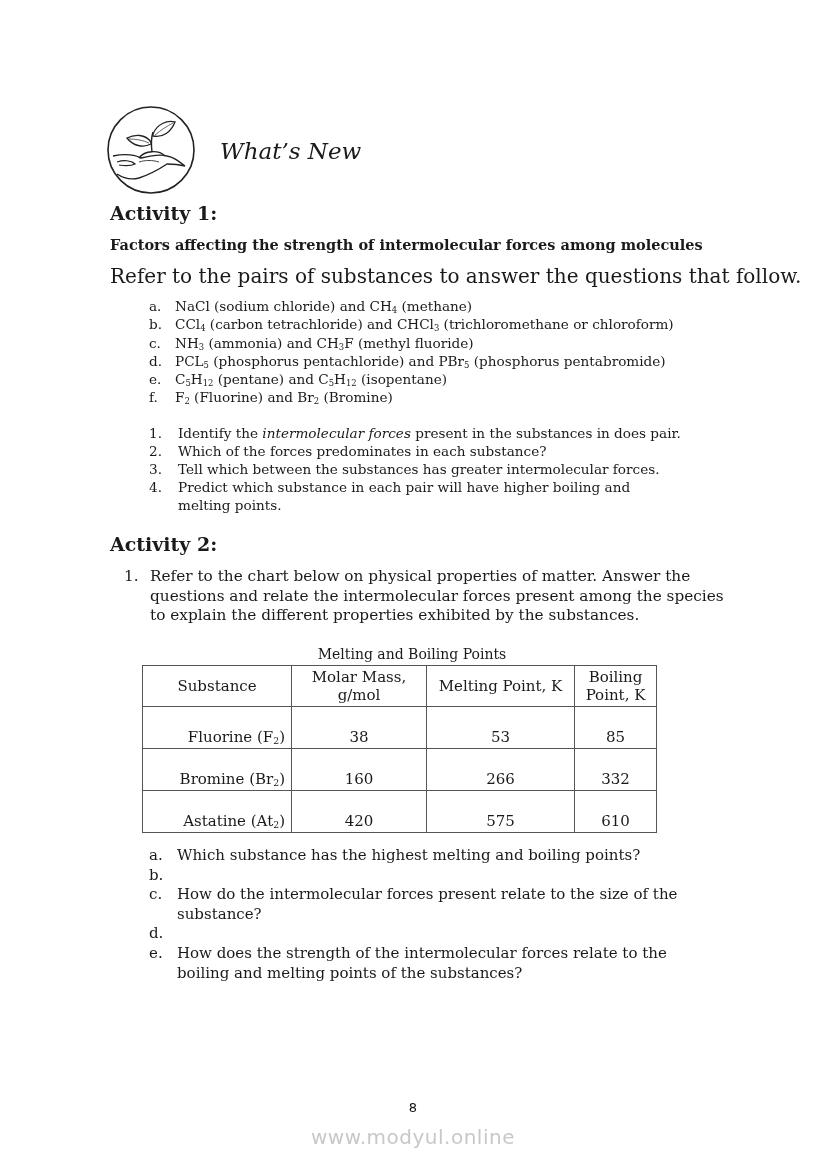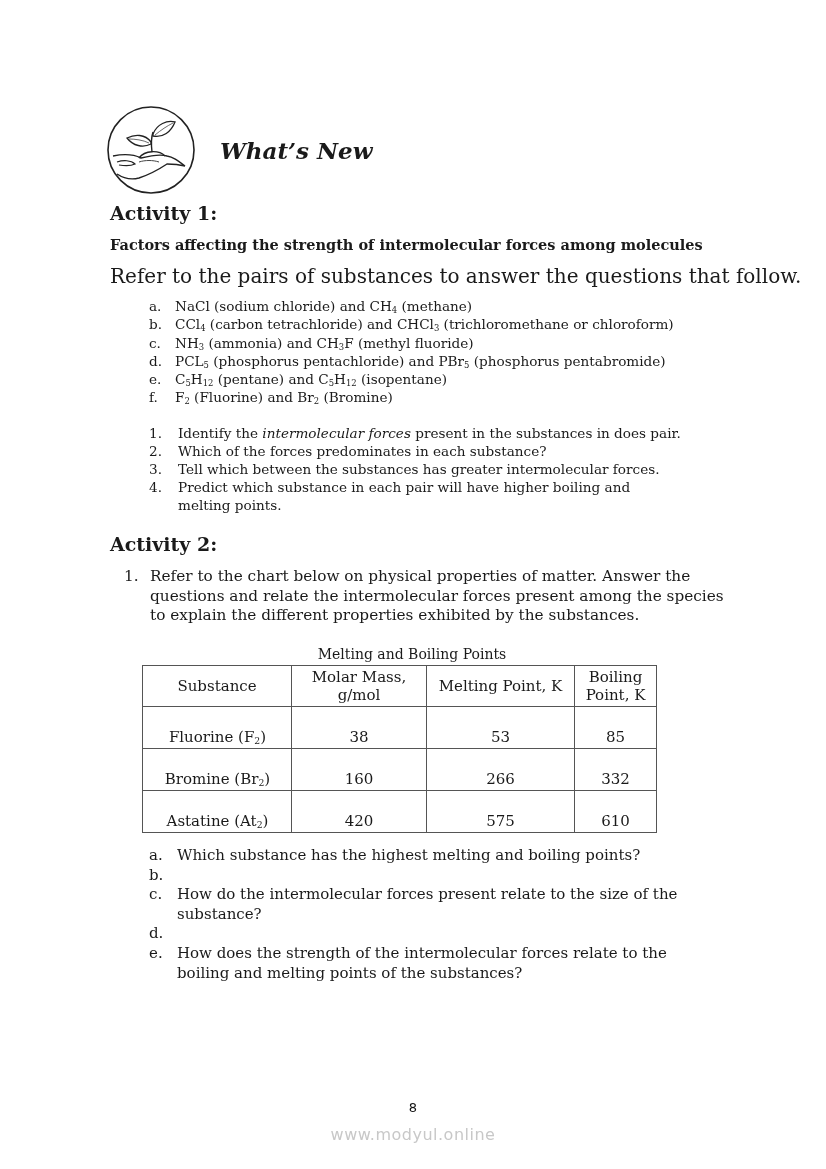--- a/index.html
+++ b/index.html
@@ -1,47 +1,47 @@
 <!DOCTYPE html>
 <html><head>
 <meta charset="utf-8">
 <style>
   html, body { margin: 0; padding: 0; background: #ffffff; }
   body { width: 826px; height: 1169px; position: relative; overflow: hidden;
          font-family: "DejaVu Serif", "Liberation Serif", serif; color: #1a1a1a; }
   .abs { position: absolute; }
   .logo { left: 105px; top: 104px; width: 92px; height: 92px; }
-  .whats-new { left: 220px; top: 136px; font-size: 23px; font-weight: bold; font-style: italic; margin: 0; line-height: 30px; }
+  .whats-new { left: 220px; top: 136px; font-size: 23px; font-weight: normal; font-style: italic; margin: 0; line-height: 30px; }
   .h-activity { font-size: 19px; font-weight: bold; margin: 0; line-height: 24px; }
   .subhead { font-size: 14.5px; font-weight: bold; margin: 0; }
   .para { font-size: 20px; margin: 0; line-height: 18px; }
   .list { list-style: none; margin: 0; padding: 0; font-size: 14.5px; line-height: 18px; }
   .list li { display: flex; }
   .list .mk { width: 26px; flex: none; }
   .list .tx { flex: 1; }
   .alpha-list { left: 149px; top: 297px; width: 600px; font-size: 13.6px; }
   .alpha-list li { line-height: 18.3px; }
   .num-list { left: 149px; top: 424px; width: 590px; font-size: 13.6px; }
   .num-list li { line-height: 18px; }
   .num-list .mk { width: 29px; }
   .a2-list { left: 124px; top: 567px; width: 620px; font-size: 15.3px; }
   .a2-list li { line-height: 19.5px; }
   .a2-list .mk { width: 26px; }
   .table-title { left: 142px; top: 646px; width: 540px; text-align: center; font-size: 14px; }
   table.mbp { position: absolute; left: 142px; top: 665px; width: 515px; border-collapse: collapse; font-size: 15px; }
   table.mbp th, table.mbp td { border: 1px solid #555; padding: 0 6px; }
   table.mbp th { font-weight: normal; height: 40px; line-height: 18px; text-align: center; }
   table.mbp td { height: 39px; vertical-align: bottom; padding-bottom: 2px; text-align: center; }
-  table.mbp td.name { text-align: center; padding-left: 7px; }
+  table.mbp td.name { text-align: right; padding-left: 7px; }
   sub { font-size: 0.62em; vertical-align: -0.25em; line-height: 0; }
   .q-list { left: 149px; top: 846px; width: 600px; font-size: 15px; }
   .q-list li { line-height: 19.6px; }
   .q-list .mk { width: 28px; }
   .page-num { left: 0; width: 826px; top: 1100px; text-align: center; font-family: "DejaVu Sans", sans-serif; font-size: 13px; color: #111; }
-  .watermark { left: 0; width: 826px; top: 1125px; text-align: center; font-family: "DejaVu Sans", sans-serif; font-size: 16px; color: #c8c8c8; letter-spacing: 0.5px; }
+  .watermark { left: 0; width: 826px; top: 1125px; text-align: center; font-family: "DejaVu Sans", sans-serif; font-size: 20px; color: #c8c8c8; letter-spacing: 0.5px; }
 </style>
 </head>
 <body>
 
 <div class="abs logo">
   <svg width="92" height="92" viewBox="0 0 92 92">
     <circle cx="46" cy="46" r="43" fill="none" stroke="#222" stroke-width="1.6"></circle>
 
     <path d="M8 52 C18 50 28 50 36 54 C44 52 56 50 62 52 C68 53 72 56 80 62 C72 60 68 60 62 60 C56 64 46 70 34 74 C26 76 18 74 12 70" fill="none" stroke="#222" stroke-width="1.4"></path>
     <path d="M12 58 C18 56 26 56 30 60 C26 62 20 62 14 61" fill="none" stroke="#222" stroke-width="1.2"></path>

